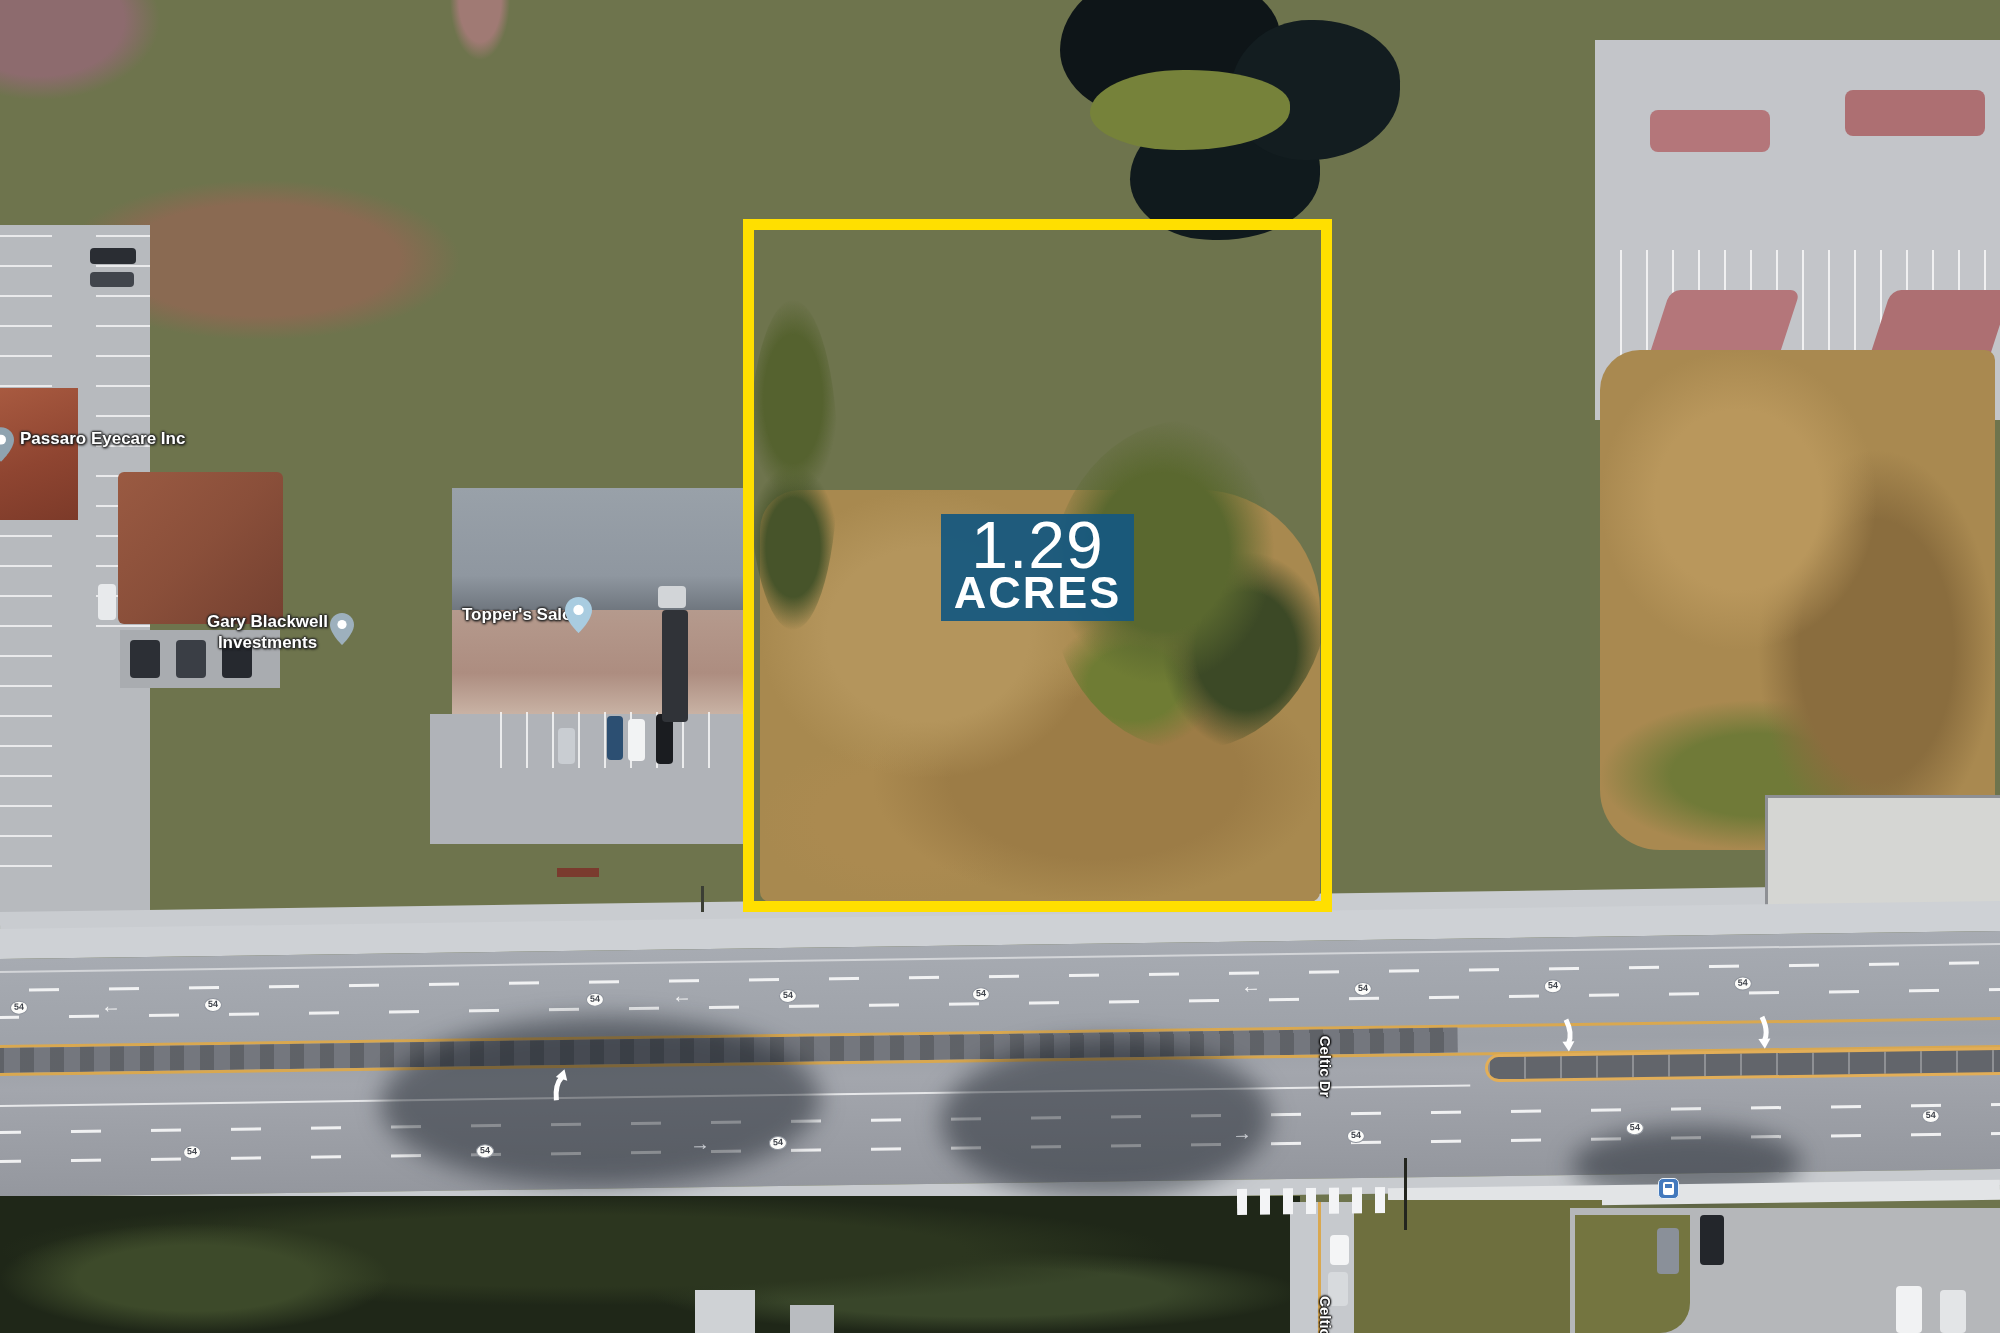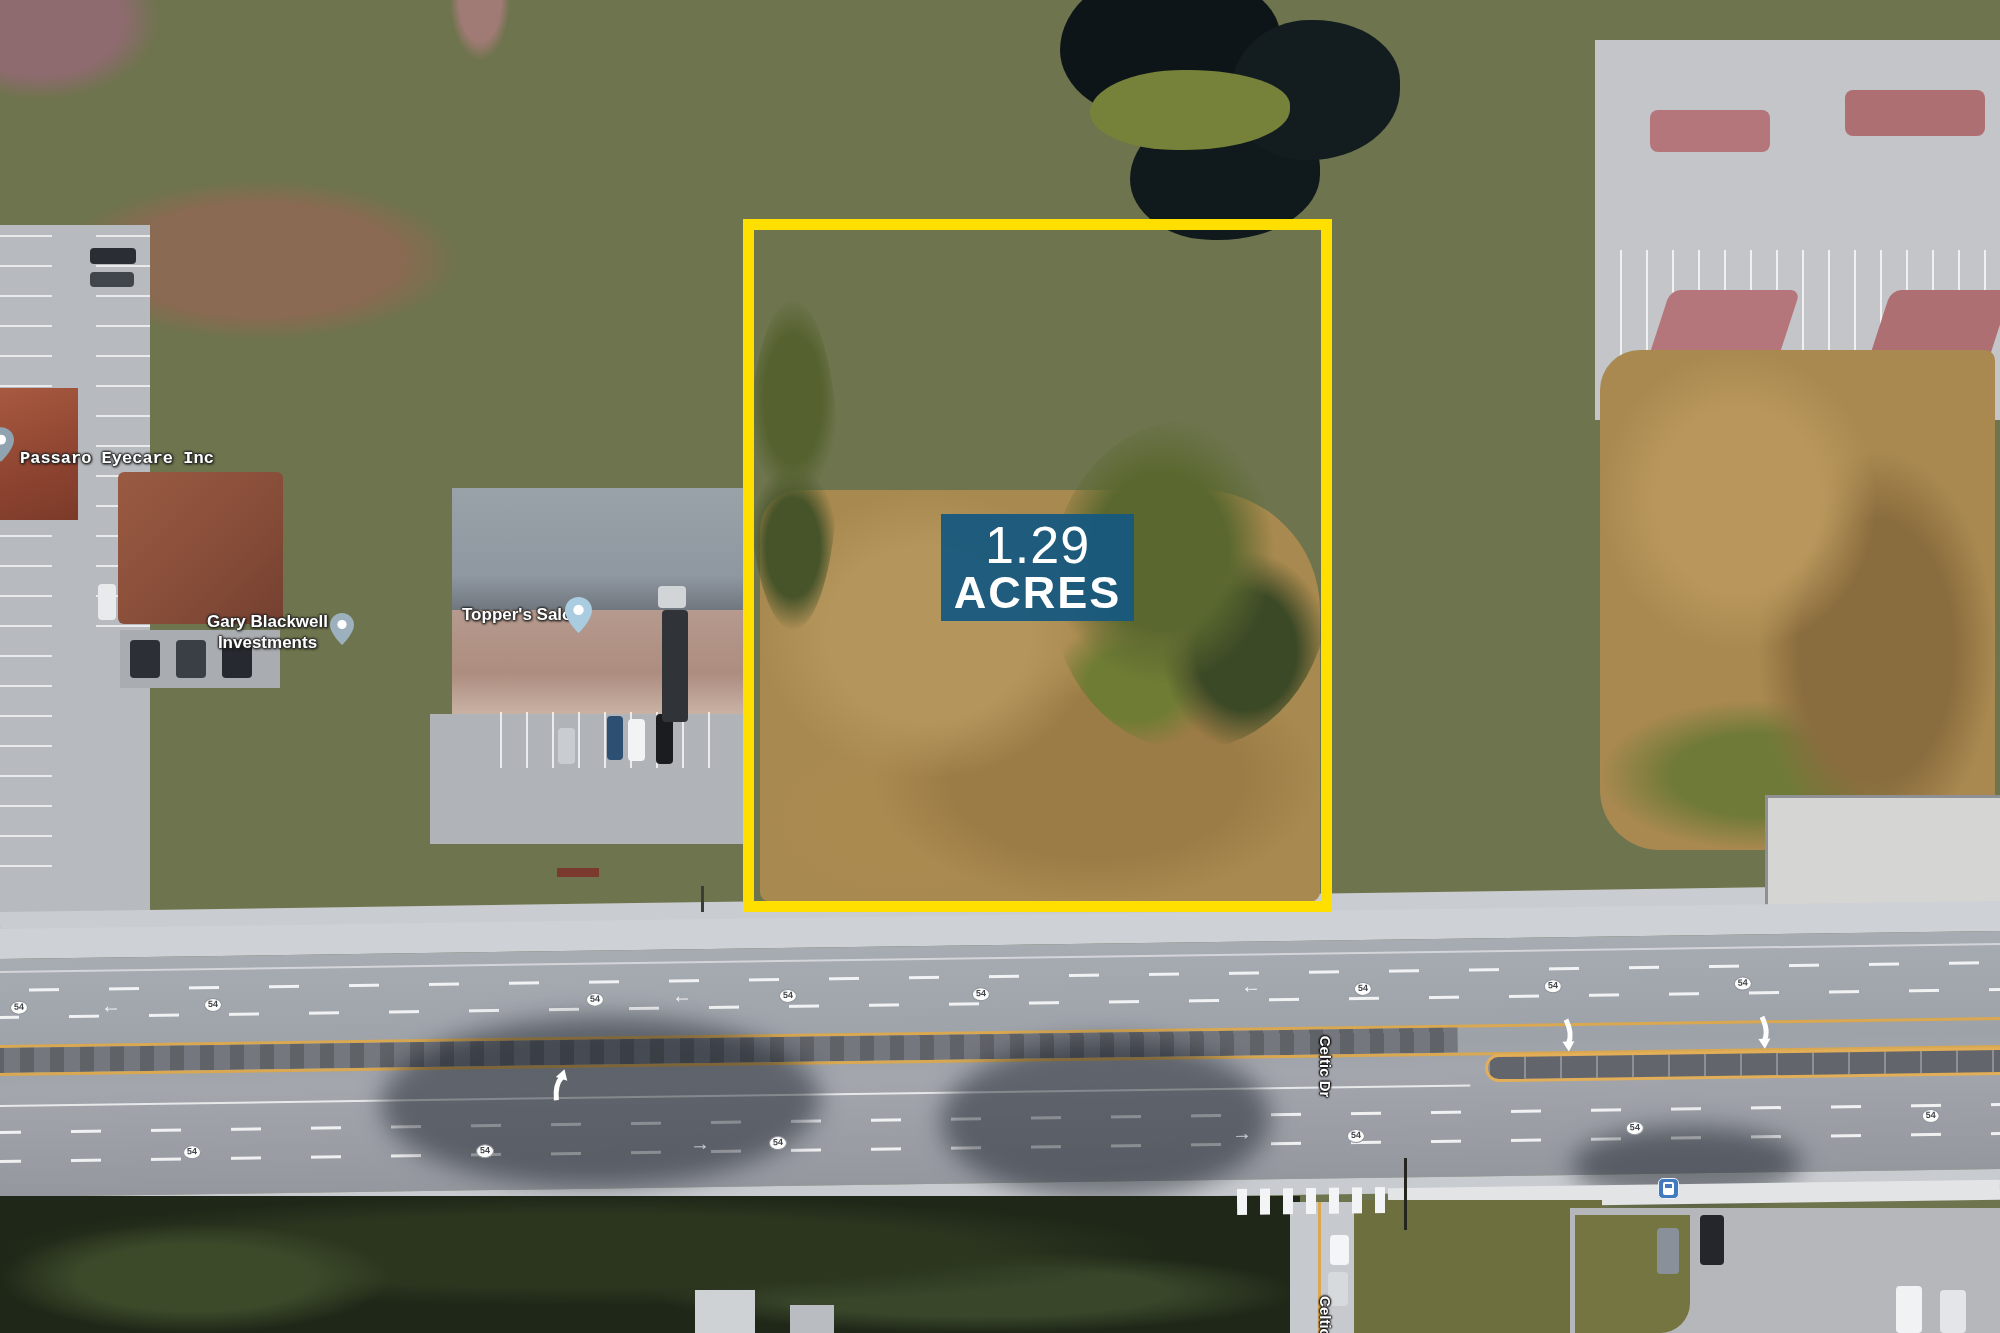--- a/index.html
+++ b/index.html
@@ -83,21 +83,21 @@
     text-shadow:0 1px 2px rgba(0,0,0,.95),1px 0 2px rgba(0,0,0,.95),
                -1px 0 2px rgba(0,0,0,.95),0 -1px 2px rgba(0,0,0,.95);
     white-space:nowrap;transform:rotate(90deg);transform-origin:center;}
 
   
   #parcel{position:absolute;left:743px;top:219px;width:589px;height:693px;
           border:11px solid #ffdf00;box-sizing:border-box;}
   #badge{position:absolute;left:941px;top:514px;width:193px;height:107px;
          background:rgba(23,88,126,.95);display:flex;flex-direction:column;
          align-items:center;justify-content:center;color:#fff;}
-  #badge .l1{font-size:52px;line-height:50px;font-weight:300;letter-spacing:1px;}
+  #badge .l1{font-size:66px;line-height:50px;font-weight:300;letter-spacing:1px;}
   #badge .l2{font-size:45px;line-height:46px;font-weight:700;letter-spacing:2px;}
 
   .car{position:absolute;border-radius:4px;}
   .pin{position:absolute;}
   #busicon{position:absolute;left:1658px;top:1178px;width:21px;height:21px;border-radius:5px;
            background:#4379bd;border:1px solid #e9f0f7;box-sizing:border-box;}
   #busicon .body{position:absolute;left:4px;top:3px;width:11px;height:13px;background:#fff;border-radius:2px;}
   #busicon .win{position:absolute;left:6px;top:5px;width:7px;height:4px;background:#4379bd;}
 </style>
 </head>
@@ -251,21 +251,21 @@
   <div id="parcel"></div>
   <div id="badge">
     <div class="l1">1.29</div>
     <div class="l2">ACRES</div>
   </div>
 
   <svg class="pin" style="left:-12px;top:427px;" width="26" height="35" viewBox="0 0 24 32">
     <path d="M12 0C5.4 0 0 5.2 0 11.7 0 20.5 12 32 12 32s12-11.5 12-20.3C24 5.2 18.6 0 12 0z" fill="#8fa3b0"></path>
     <circle cx="12" cy="11.5" r="4.6" fill="#fff"></circle>
   </svg>
-  <div class="maplabel" style="left:20px;top:448px;font-family:Liberation Mono, monospace;">Passaro Eyecare Inc</div>
+  <div class="maplabel" style="left:20px;top:428px;">Passaro Eyecare Inc</div>
 
   <div class="maplabel" style="left:205px;top:611px;width:125px;text-align:center;white-space:normal;">
     <div>Gary Blackwell</div>
     <div>Investments</div>
   </div>
   <svg class="pin" style="left:330px;top:613px;" width="24" height="32" viewBox="0 0 24 32">
     <path d="M12 0C5.4 0 0 5.2 0 11.7 0 20.5 12 32 12 32s12-11.5 12-20.3C24 5.2 18.6 0 12 0z" fill="#9db0bd"></path>
     <circle cx="12" cy="11.5" r="4.6" fill="#fff"></circle>
   </svg>
 

